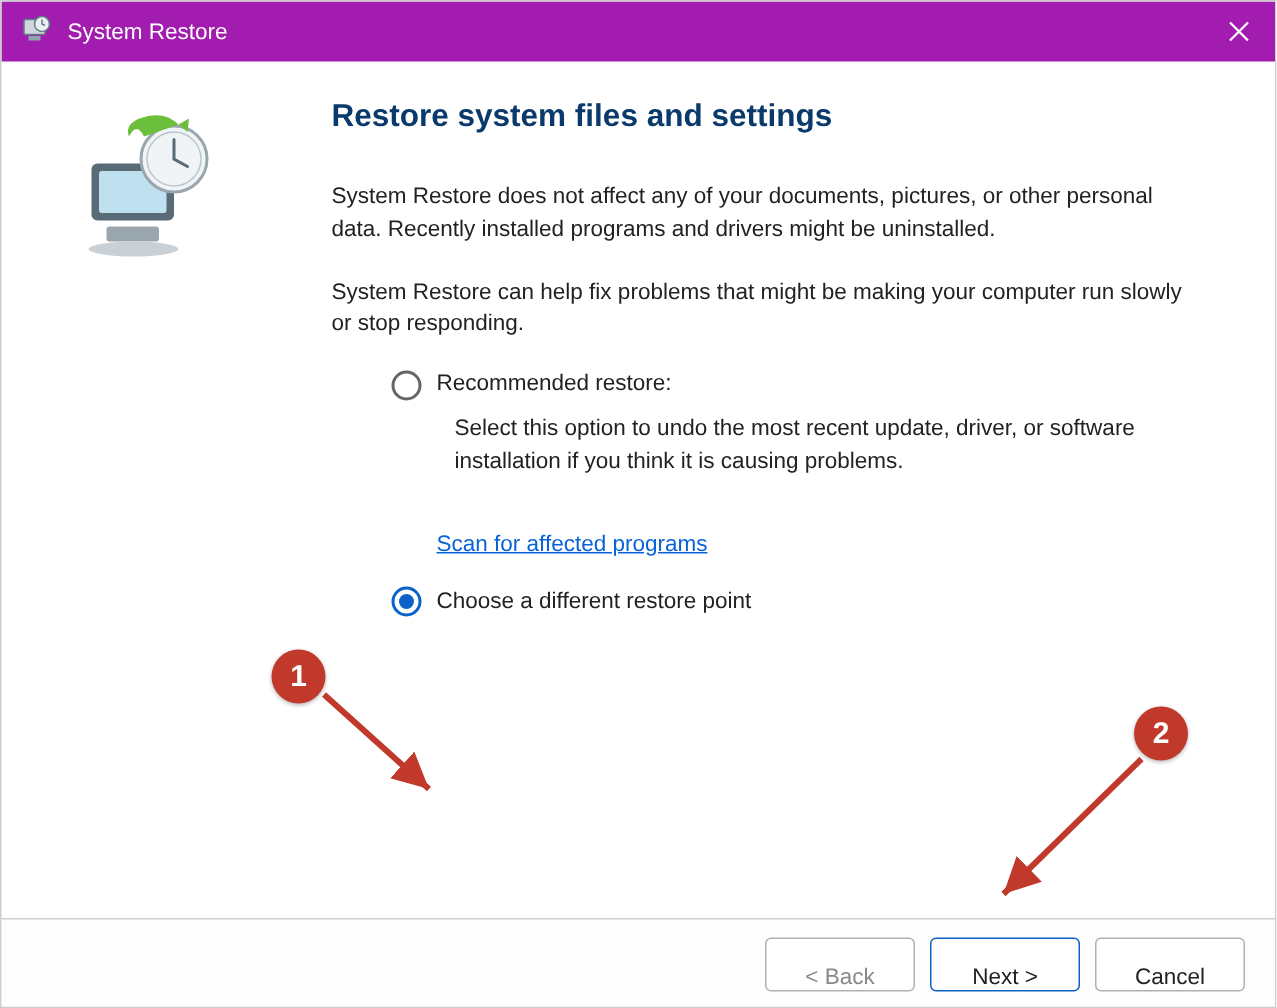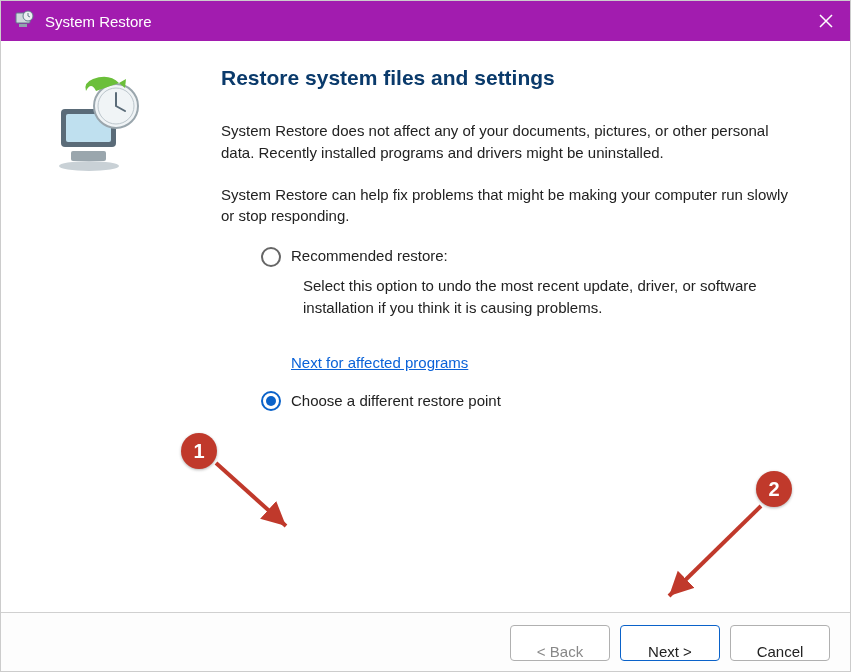--- a/index.html
+++ b/index.html
@@ -77,21 +77,21 @@
 
       <div class="opts">
 
         <div class="opt-row">
           <div class="radio unchecked"></div>
           <div class="opt-label">Recommended restore:</div>
         </div>
         <div class="opt-desc">Select this option to undo the most recent update, driver, or software installation if you think it is causing problems.</div>
 
 
-        <a class="scan-link">Next for affected programs</a>
+        <a class="scan-link">Scan for affected programs</a>
 
         <div class="opt2">
           <div class="radio checked"></div>
           <div class="opt-label">Choose a different restore point</div>
         </div>
 
       </div>
     </div>
   </div>
 

